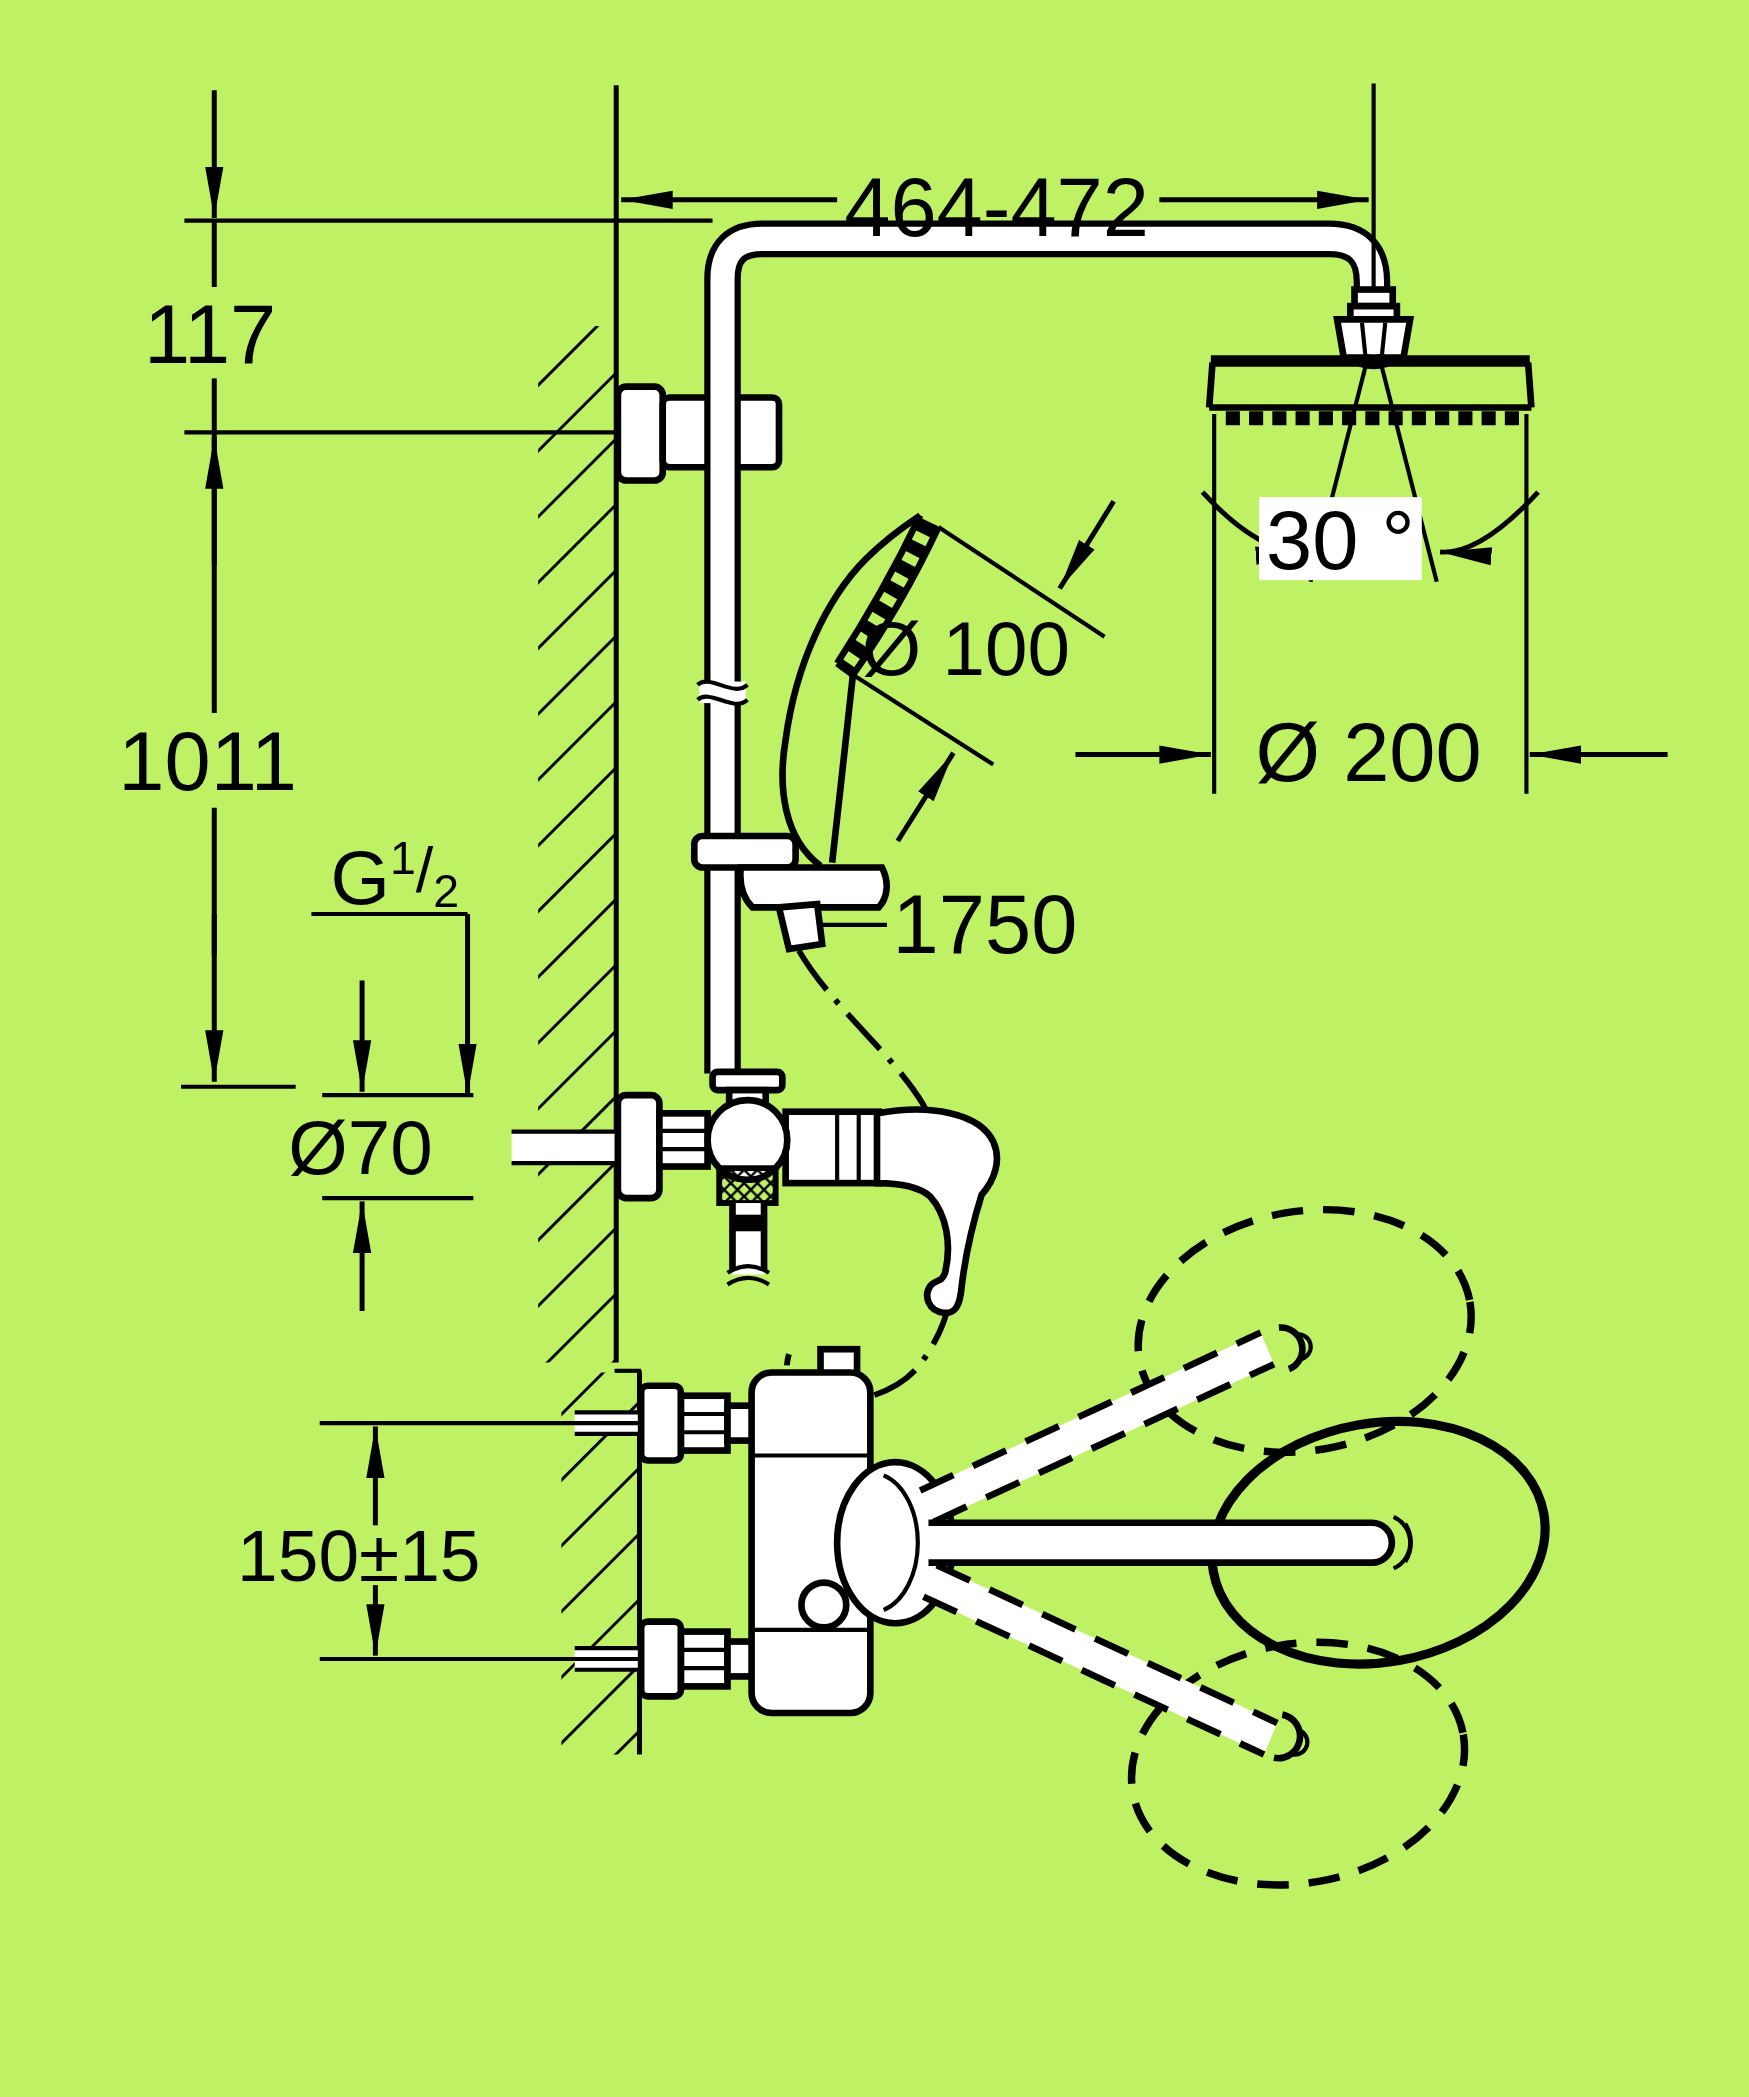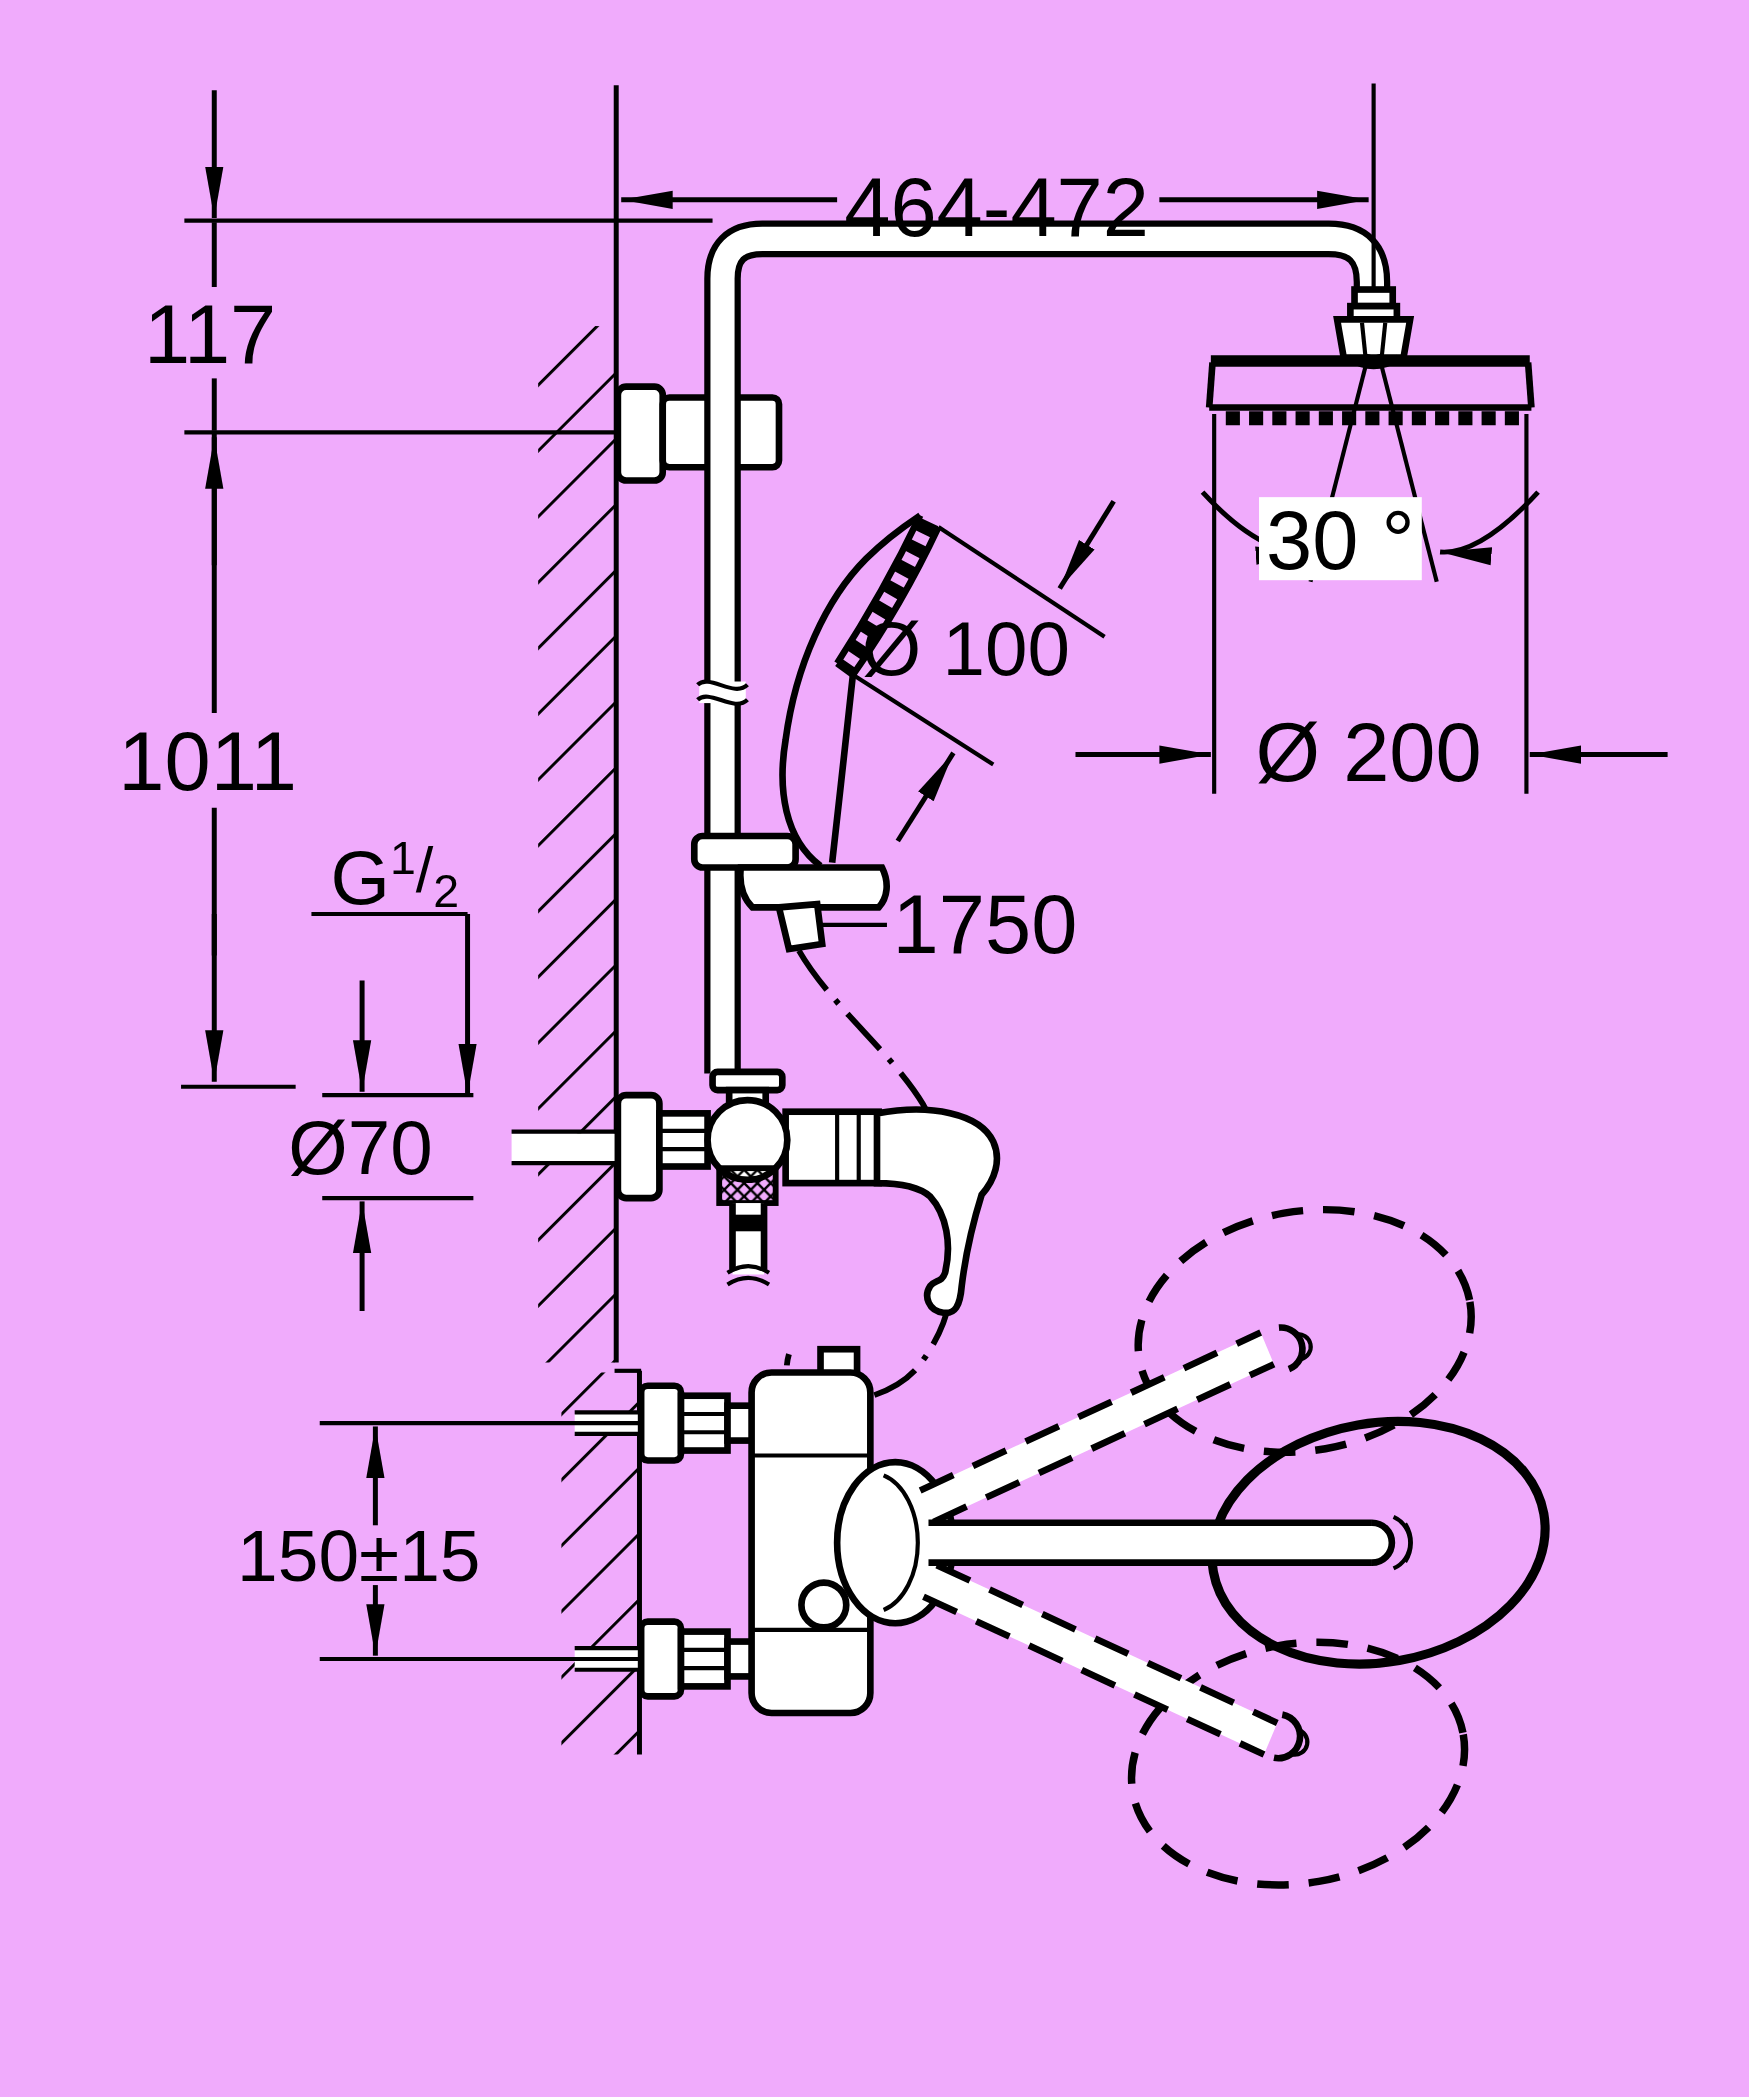--- a/index.html
+++ b/index.html
@@ -1,17 +1,17 @@
 <!DOCTYPE html>
 <html style="font-size:13.3px"><head>
 <meta charset="utf-8">
 <style>
   html,body{margin:0;padding:0;background:#fff;}
   body{font-family:"Liberation Sans", sans-serif;}
-  #stage{width:1749px;height:2098px;background:#f0abfc;}
+  #stage{width:1749px;height:2098px;background:#bef264;}
   svg{display:block;}
   svg text{fill:#000;font-family:"Liberation Sans","DejaVu Sans",sans-serif;}
   .t{stroke:#000;stroke-width:8;fill:none;}
   .n{stroke:#000;stroke-width:5;fill:none;}
   .d{stroke:#000;stroke-width:6;fill:none;}
   .wf{fill:#fff;stroke:#000;stroke-width:8;}
   .bk{fill:#000;stroke:none;}
   .dash{stroke:#000;stroke-width:8;fill:none;stroke-dasharray:44 26;}
   .dashE{stroke:#000;stroke-width:9;fill:none;stroke-dasharray:38 24;}
   .hose{stroke:#000;stroke-width:7;fill:none;stroke-dasharray:58 16 6 16;}

